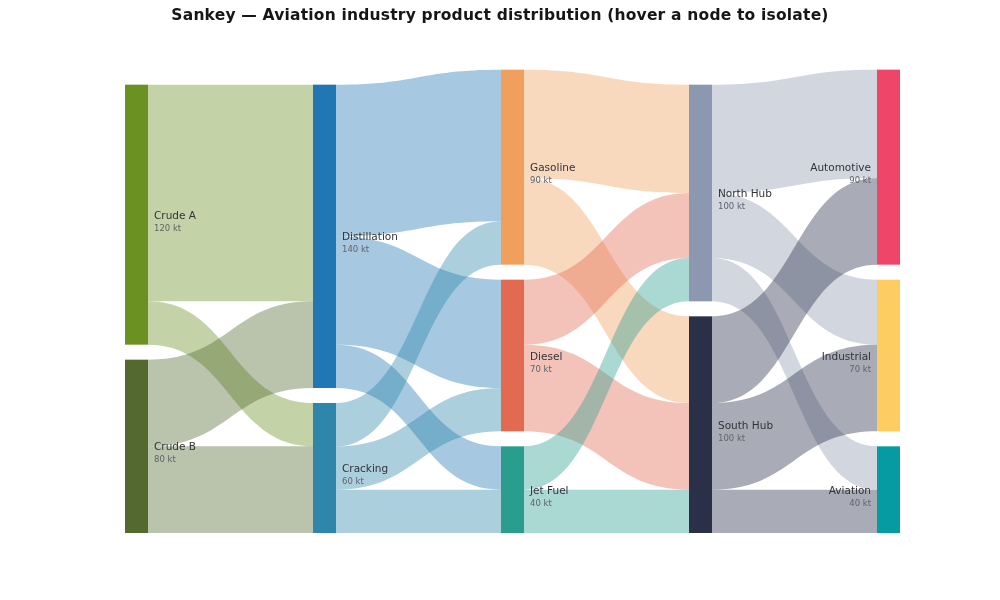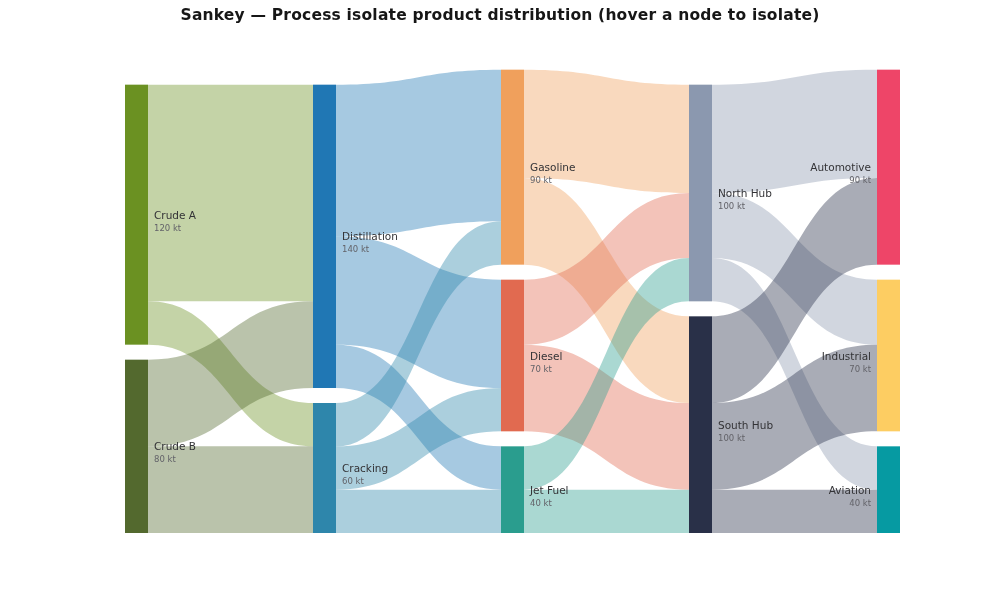--- a/index.html
+++ b/index.html
@@ -10,21 +10,21 @@
        font-family:"DejaVu Sans",sans-serif;letter-spacing:.2px;}
   svg{position:absolute;top:0;left:0;}
   .nlabel{font:10.5px "DejaVu Sans",sans-serif;fill:#333336;}
   .nvalue{font:8.5px "DejaVu Sans",sans-serif;fill:#636369;}
   path[data-name^="flow"]{transition:fill-opacity .12s linear;cursor:pointer;}
   rect[data-name^="node"]{cursor:pointer;}
 </style>
 </head>
 <body>
 
-<h1 class="chart-title" data-name="chart-title">Sankey — Process isolate product distribution (hover a node to isolate)</h1>
+<h1 class="chart-title" data-name="chart-title">Sankey — Aviation industry product distribution (hover a node to isolate)</h1>
 
 <svg id="sankey-svg" width="1000" height="600" viewBox="0 0 1000 600" data-name="sankey-canvas">
     <path d="M148,84.66666666666669 C230.5,84.66666666666669 230.5,84.66666666666669 313,84.66666666666669 L313,301.33333333333337 C230.5,301.33333333333337 230.5,301.33333333333337 148,301.33333333333337 Z" fill="#6b9122" fill-opacity="0.4" data-name="flow-crude-a-to-distillation"></path>
     <path d="M148,301.33333333333337 C230.5,301.33333333333337 230.5,403 313,403 L313,446.3333333333333 C230.5,446.3333333333333 230.5,344.6666666666667 148,344.6666666666667 Z" fill="#6b9122" fill-opacity="0.4" data-name="flow-crude-a-to-cracking"></path>
     <path d="M148,359.6666666666667 C230.5,359.6666666666667 230.5,301.33333333333337 313,301.33333333333337 L313,388 C230.5,388 230.5,446.33333333333337 148,446.33333333333337 Z" fill="#53692e" fill-opacity="0.4" data-name="flow-crude-b-to-distillation"></path>
     <path d="M148,446.33333333333337 C230.5,446.33333333333337 230.5,446.3333333333333 313,446.3333333333333 L313,533 C230.5,533 230.5,533 148,533 Z" fill="#53692e" fill-opacity="0.4" data-name="flow-crude-b-to-cracking"></path>
     <path d="M336,84.66666666666669 C418.5,84.66666666666669 418.5,69.66666666666674 501,69.66666666666674 L501,221.3333333333334 C418.5,221.3333333333334 418.5,236.33333333333334 336,236.33333333333334 Z" fill="#2077b4" fill-opacity="0.4" data-name="flow-distillation-to-gasoline"></path>
     <path d="M336,236.33333333333334 C418.5,236.33333333333334 418.5,279.66666666666674 501,279.66666666666674 L501,388.00000000000006 C418.5,388.00000000000006 418.5,344.6666666666667 336,344.6666666666667 Z" fill="#2077b4" fill-opacity="0.4" data-name="flow-distillation-to-diesel"></path>
     <path d="M336,344.6666666666667 C418.5,344.6666666666667 418.5,446.33333333333337 501,446.33333333333337 L501,489.6666666666667 C418.5,489.6666666666667 418.5,388 336,388 Z" fill="#2077b4" fill-opacity="0.4" data-name="flow-distillation-to-jet-fuel"></path>
     <path d="M336,403 C418.5,403 418.5,221.3333333333334 501,221.3333333333334 L501,264.66666666666674 C418.5,264.66666666666674 418.5,446.3333333333333 336,446.3333333333333 Z" fill="#2e86ab" fill-opacity="0.4" data-name="flow-cracking-to-gasoline"></path>

